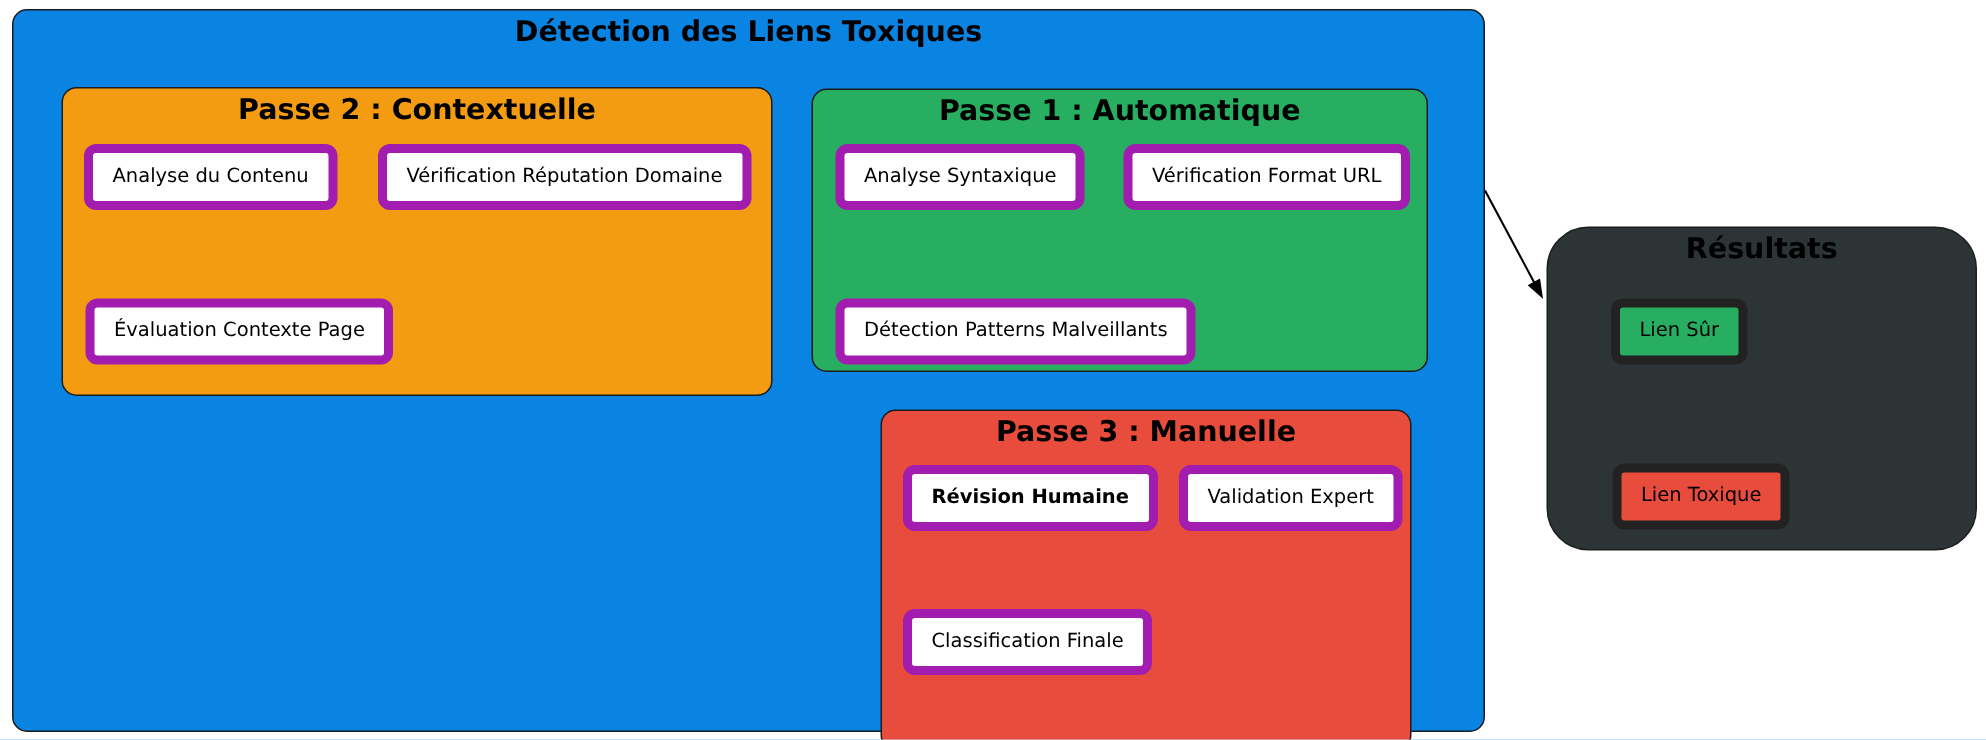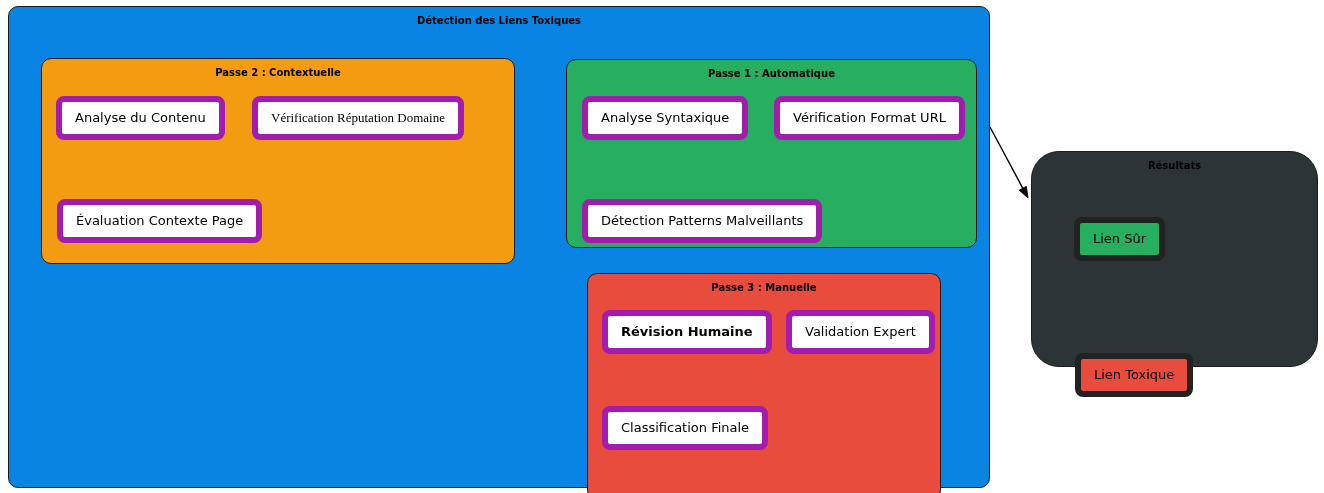--- a/index.html
+++ b/index.html
@@ -19,21 +19,21 @@
   .cluster {
     position: absolute;
     box-sizing: border-box;
     border: 1px solid #1c1c1c;
     border-radius: 10px;
   }
   .cluster-title {
     display: block;
     text-align: center;
     font-weight: bold;
-    font-size: 10px;
+    font-size: 19px;
     color: #000000;
     padding-top: 5px;
     line-height: 18px;
   }
   .node {
     position: absolute;
     box-sizing: border-box;
     border: 6px solid #a21caf;
     border-radius: 8px;
     background: #ffffff;
@@ -47,21 +47,21 @@
     border-color: #222222;
   }
   #root-cluster   { left: 8px;    top: 6px;   width: 982px; height: 482px; }
   #pass2-cluster  { left: 32px;   top: 51px;  width: 474px; height: 206px; }
   #pass1-cluster  { left: 532px;  top: 52px;  width: 411px; height: 189px; }
   #pass3-cluster  { left: 578px;  top: 266px; width: 354px; height: 227px; }
   #results-cluster{ left: 1031px; top: 151px; width: 287px; height: 216px; border-radius: 28px; }
 
   
   #p2-n0 { left: 14px;  top: 37px; }
-  #p2-n1 { left: 210px; top: 37px; font-family: Liberation Serif, serif; }
+  #p2-n1 { left: 210px; top: 37px; }
   #p2-n2 { left: 15px;  top: 140px; }
   
   #p1-n0 { left: 15px;  top: 36px; }
   #p1-n1 { left: 207px; top: 36px; }
   #p1-n2 { left: 15px;  top: 139px; }
   
   #p3-n0 { left: 14px;  top: 36px; font-weight: bold; }
   #p3-n1 { left: 198px; top: 36px; }
   #p3-n2 { left: 14px;  top: 132px; }
   
@@ -85,39 +85,39 @@
   <div id="root-cluster" class="cluster" style="background-color: rgb(9, 132, 227);">
     <span class="cluster-title">Détection des Liens Toxiques</span>
 
     <div id="pass2-cluster" class="cluster" style="background-color: rgb(243, 156, 18);">
       <span class="cluster-title">Passe 2 : Contextuelle</span>
       <div id="p2-n0" class="node">Analyse du Contenu</div>
       <div id="p2-n1" class="node">Vérification Réputation Domaine</div>
       <div id="p2-n2" class="node">Évaluation Contexte Page</div>
     </div>
 
-    <div id="pass1-cluster" class="cluster" style="background-color: rgb(39, 174, 96); margin-left: 25px;">
+    <div id="pass1-cluster" class="cluster" style="background-color: rgb(39, 174, 96);">
       <span class="cluster-title">Passe 1 : Automatique</span>
       <div id="p1-n0" class="node">Analyse Syntaxique</div>
       <div id="p1-n1" class="node">Vérification Format URL</div>
       <div id="p1-n2" class="node">Détection Patterns Malveillants</div>
     </div>
 
     <div id="pass3-cluster" class="cluster" style="background-color: rgb(231, 76, 60);">
       <span class="cluster-title">Passe 3 : Manuelle</span>
       <div id="p3-n0" class="node">Révision Humaine</div>
       <div id="p3-n1" class="node">Validation Expert</div>
       <div id="p3-n2" class="node">Classification Finale</div>
     </div>
   </div>
 
   <div id="results-cluster" class="cluster" style="background-color: rgb(45, 52, 54);">
     <span class="cluster-title">Résultats</span>
-    <div id="res-n0" class="node result-node" style="background-color: rgb(39, 174, 96); margin-top: 18px;">Lien Sûr</div>
-    <div id="res-n2" class="node result-node" style="background-color: rgb(231, 76, 60); margin-top: 44px;">Lien Toxique</div>
+    <div id="res-n0" class="node result-node" style="background-color: rgb(39, 174, 96);">Lien Sûr</div>
+    <div id="res-n2" class="node result-node" style="background-color: rgb(231, 76, 60);">Lien Toxique</div>
   </div>
 
   <svg id="arrow-layer" viewBox="0 0 1324 493" xmlns="http://www.w3.org/2000/svg">
     <line x1="990" y1="127" x2="1022.8" y2="188.3" stroke="#000000" stroke-width="1.4"></line>
     <polygon points="1028,198 1019.3,190.2 1026.3,186.4" fill="#000000" stroke="#000000" stroke-width="1"></polygon>
   </svg>
 
 </div>
 
 </body></html>

